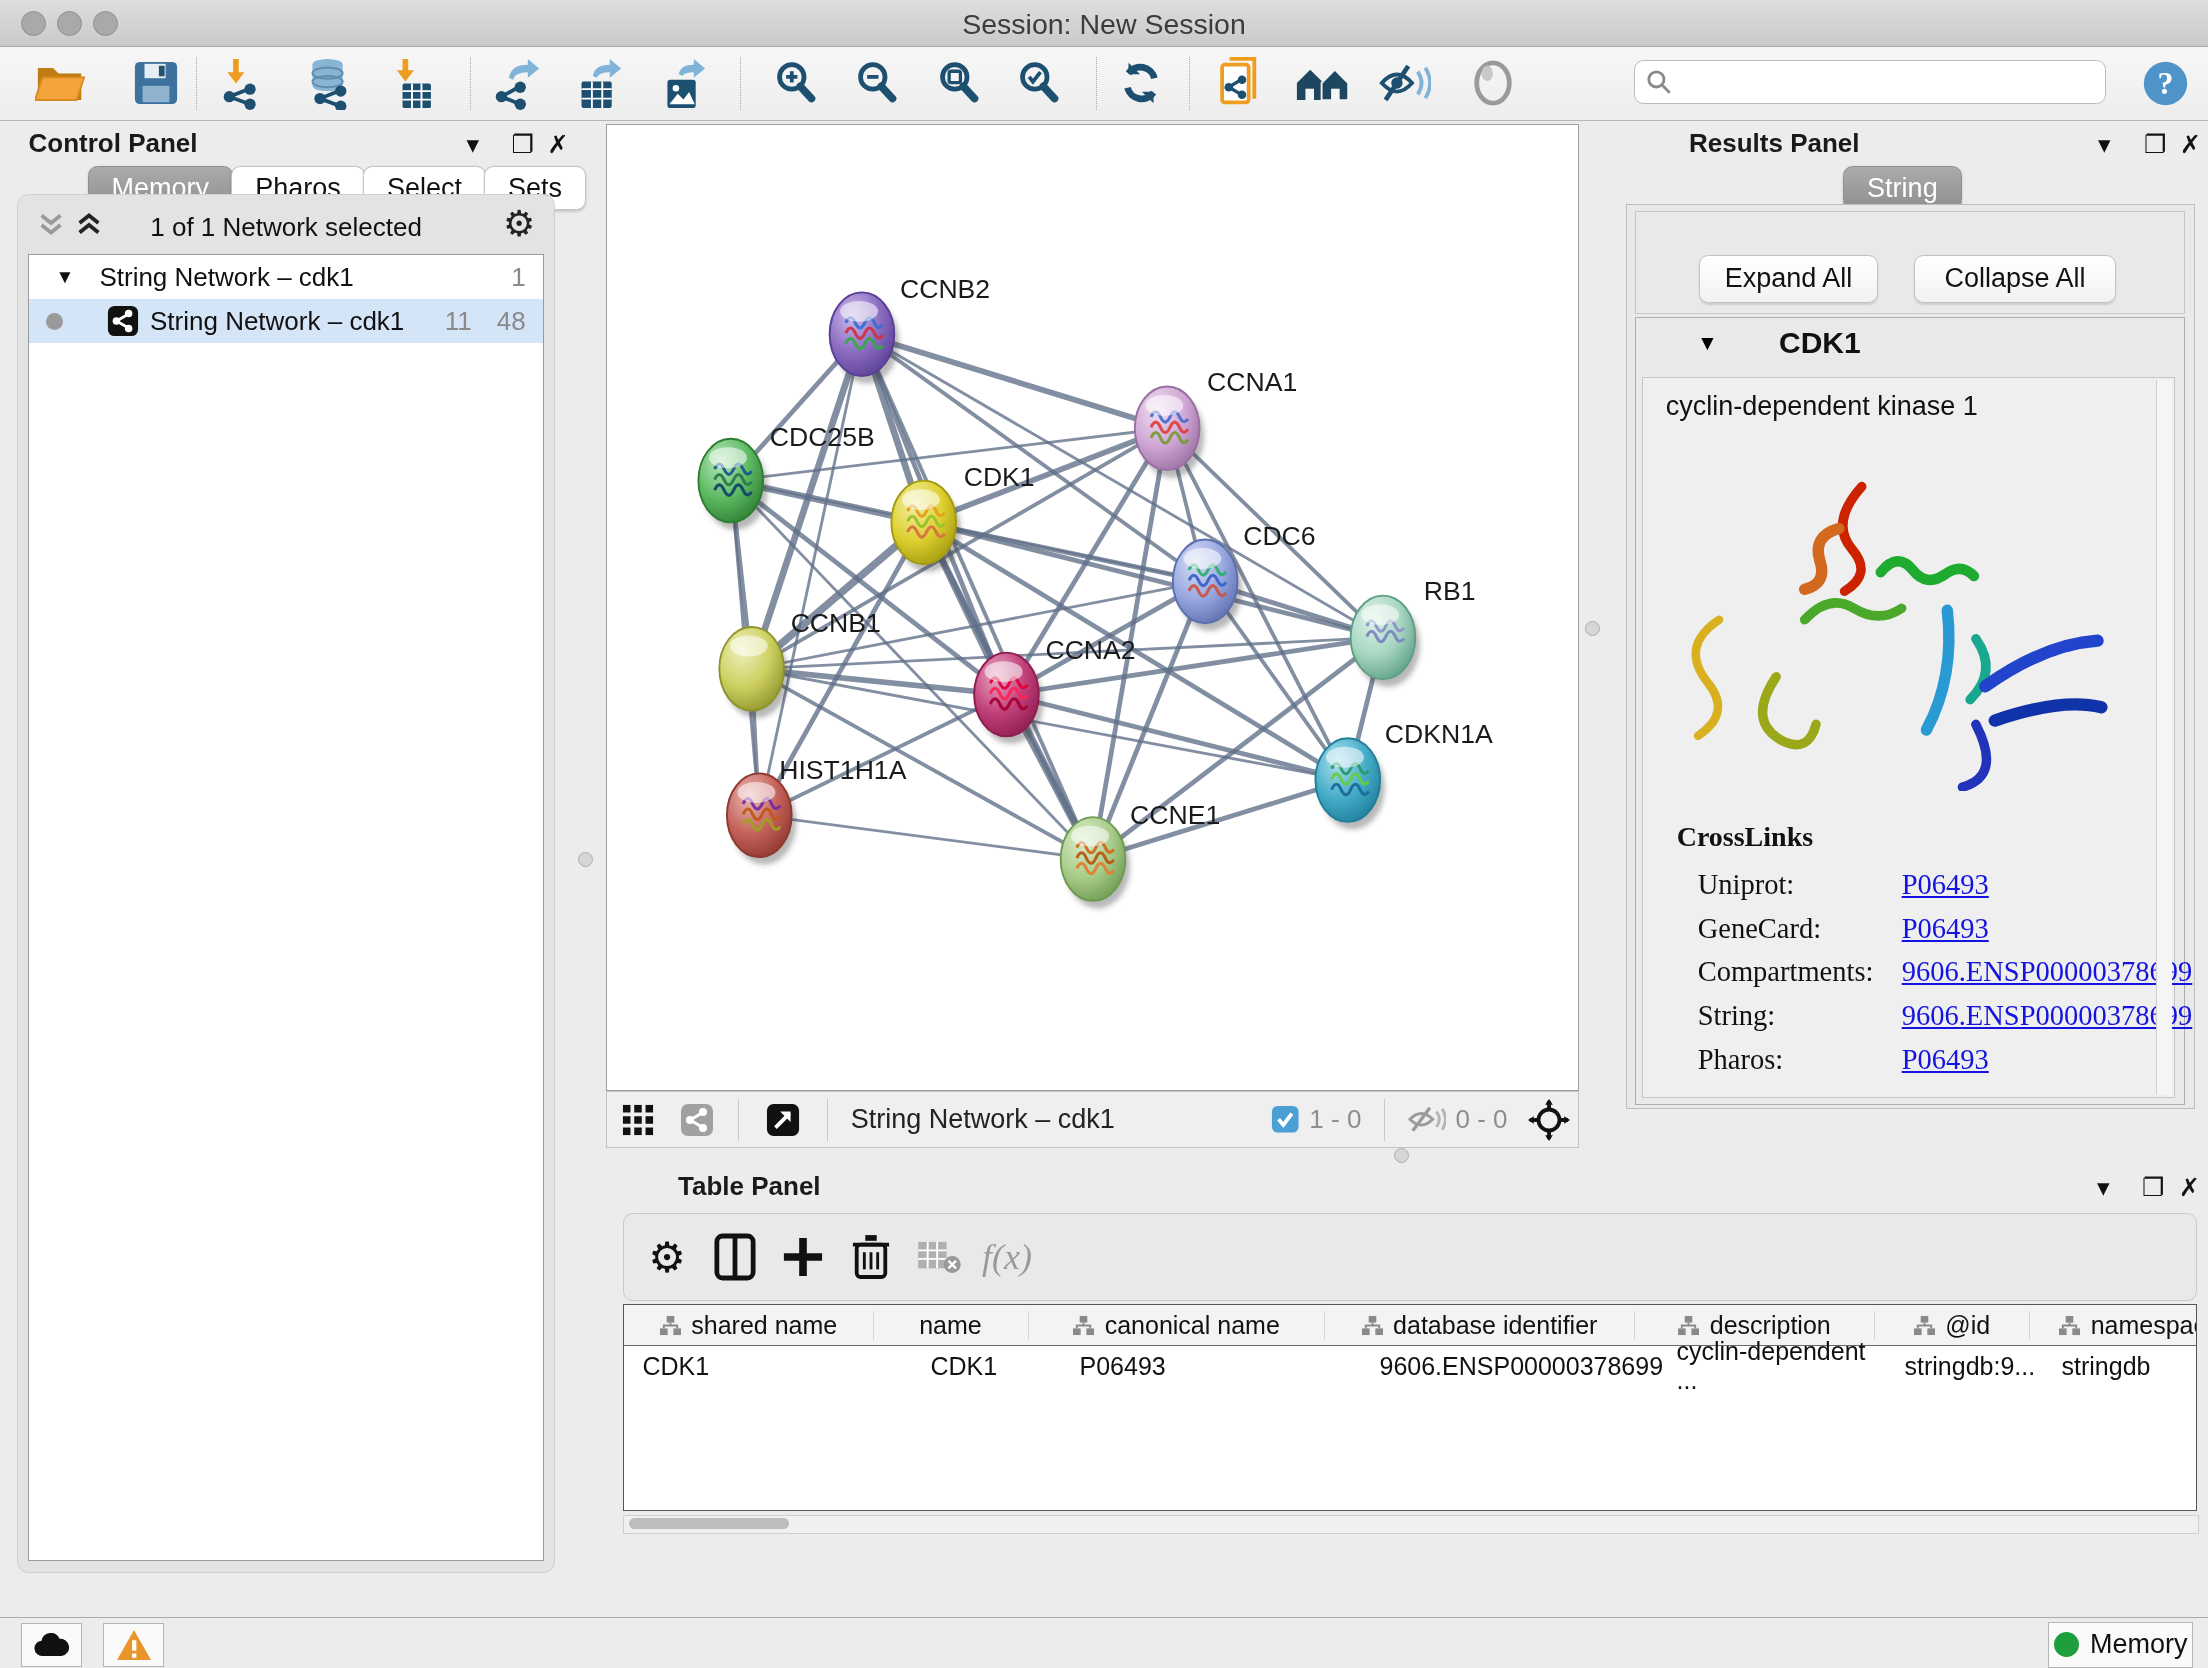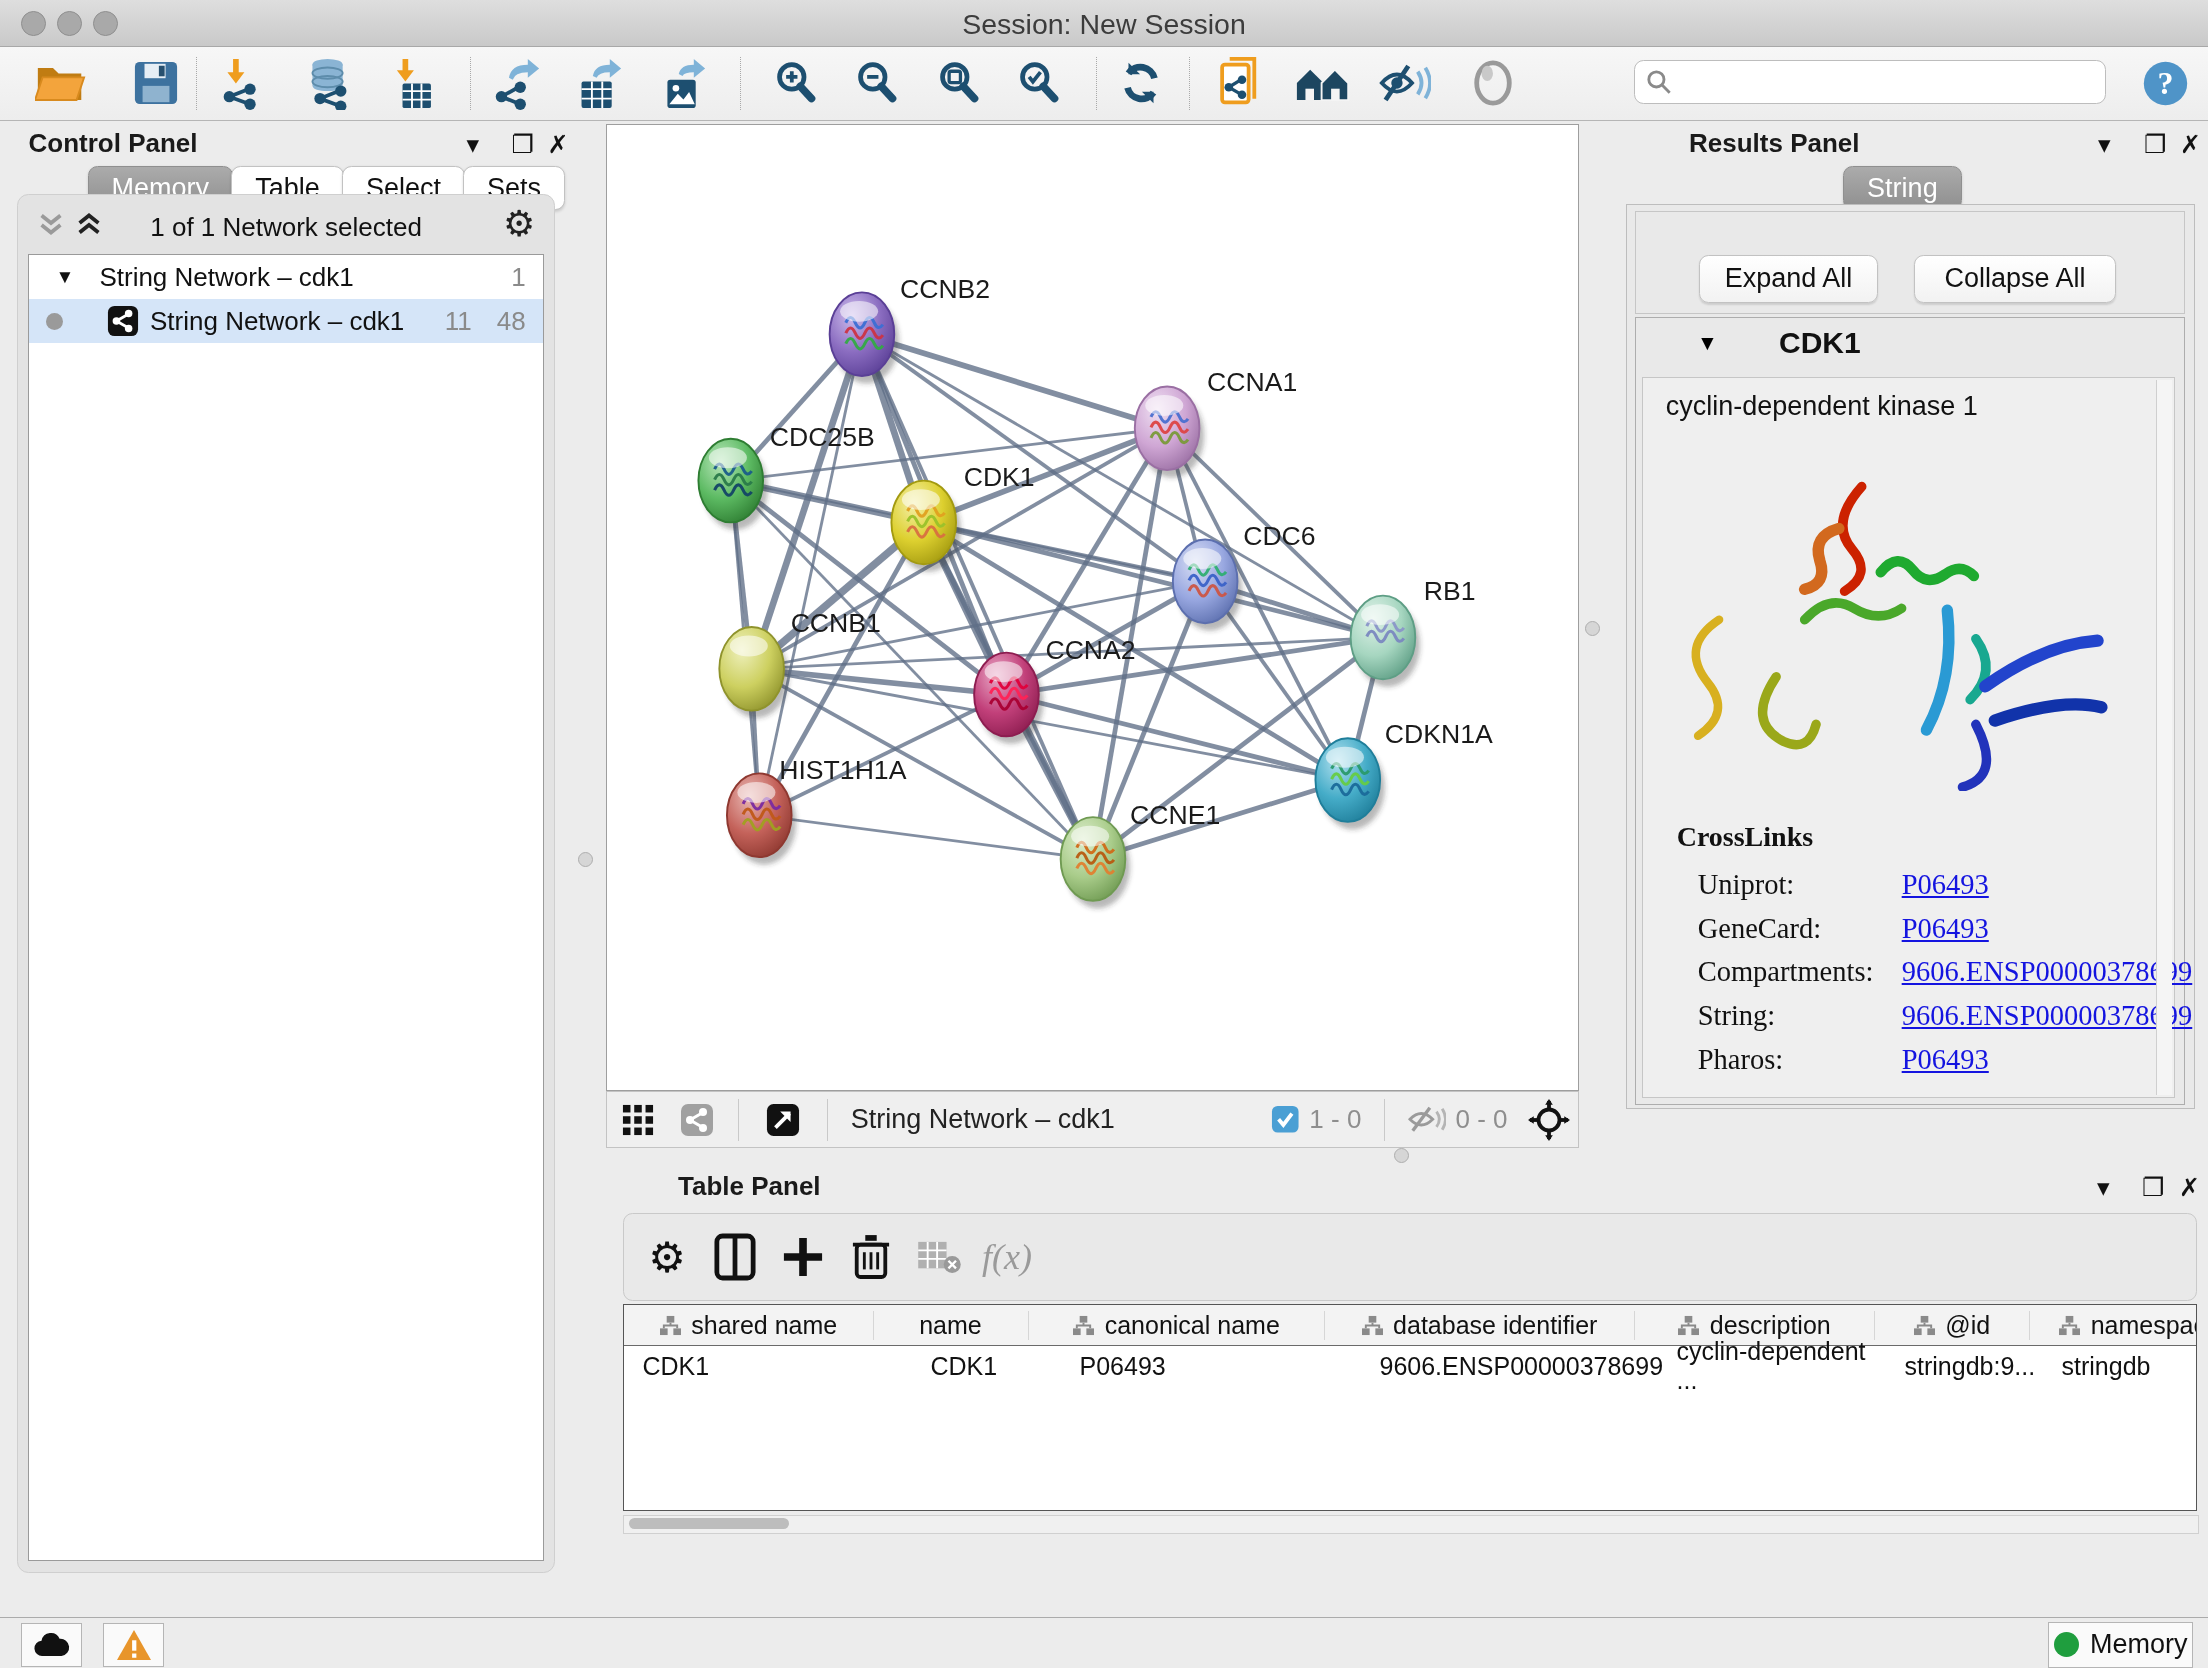--- a/index.html
+++ b/index.html
@@ -248,21 +248,21 @@
   </div>
 
   <div class="abs cpanel">
     <div class="phead abs" style="left:19px;top:3.8px">Control Panel</div>
     <span class="ph-ico" style="left:457px">▾</span>
     <span class="ph-ico" style="left:502px">❐</span>
     <span class="ph-ico" style="left:538px">✗</span>
 
     <div class="tabrow abs" style="left:80px;top:42px">
       <div class="tab sel">Memory</div>
-      <div class="tab">Table</div>
+      <div class="tab">Pharos</div>
       <div class="tab">Select</div>
       <div class="tab">Sets</div>
     </div>
 
     <div class="graybox">
       <div class="abs" style="left:17px;top:13.3px">
         <svg width="32" height="32" viewBox="0 0 34 34">
             <path d="M7 8l10 8 10-8M7 18l10 8 10-8" fill="none" stroke="#9a9a9a" stroke-width="4"></path>
           </svg>
       </div>

